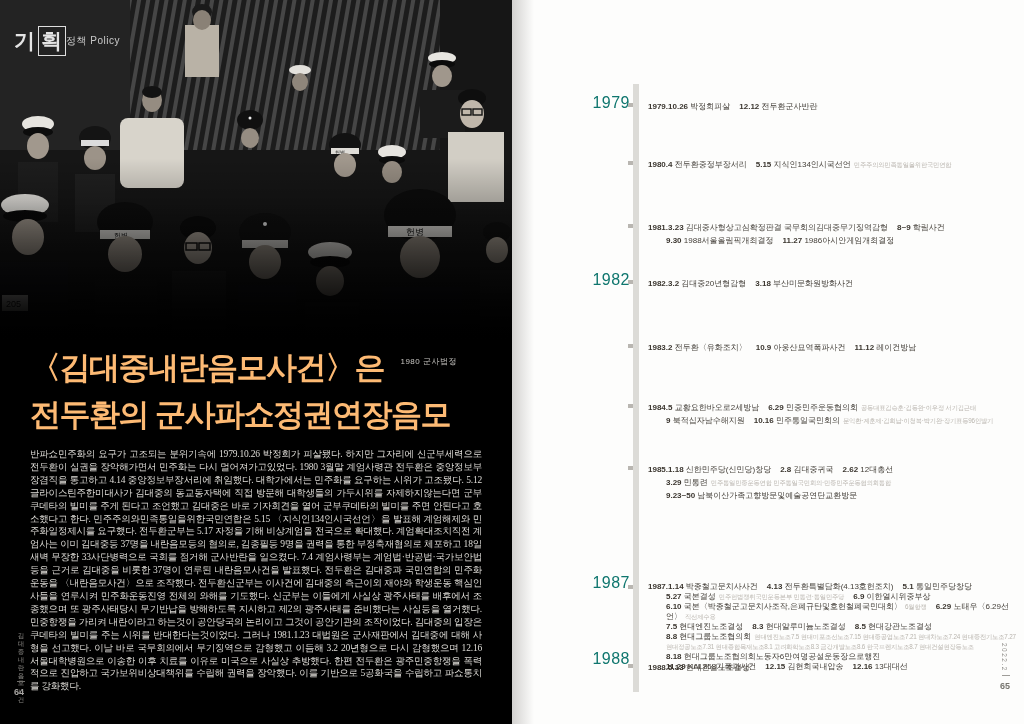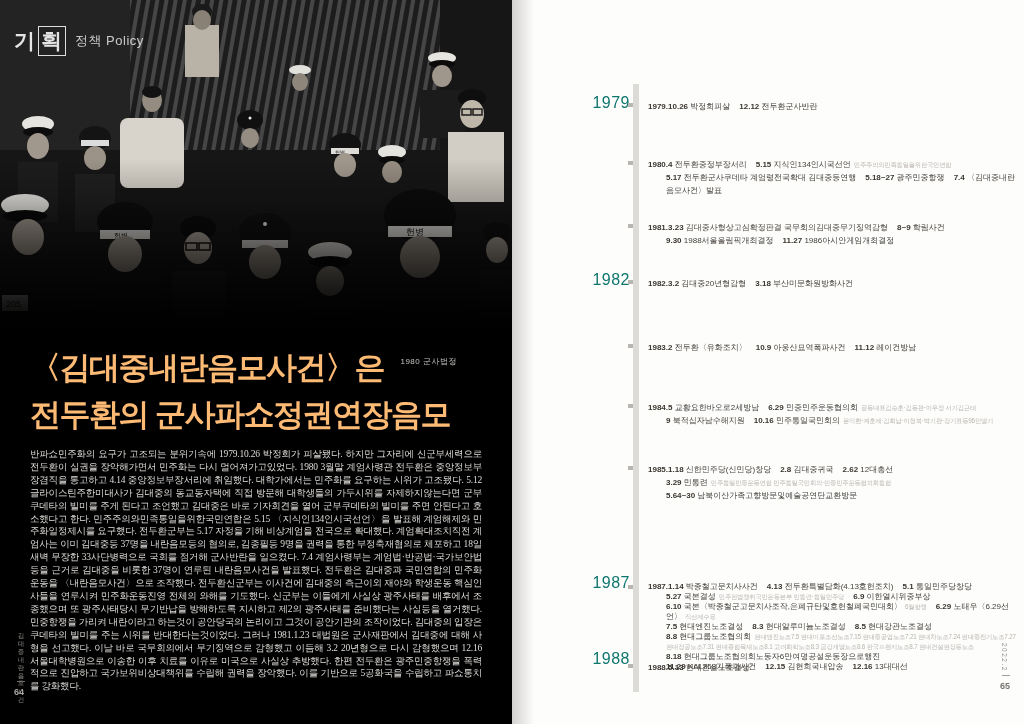--- a/index.html
+++ b/index.html
@@ -7,21 +7,21 @@
 
   
   #page-left{position:absolute;left:0;top:0;width:512px;height:724px;background:#000;overflow:hidden;}
   #photo-wrap{position:absolute;left:0;top:0;width:512px;height:352px;}
   #photo-wrap svg{display:block;width:512px;height:352px;}
   #photo-fade{position:absolute;left:0;top:0;width:512px;height:352px;
     background:linear-gradient(to bottom,rgba(0,0,0,0) 45%,rgba(0,0,0,.55) 75%,#000 97%);}
   #section-tag{position:absolute;left:14px;top:26px;color:rgba(255,255,255,.88);display:flex;align-items:center;}
   #section-tag .big{font-size:21px;font-weight:bold;letter-spacing:1px;}
   #section-tag .boxed{display:inline-block;border:1px solid rgba(255,255,255,.85);padding:0 2px;margin-left:2px;}
-  #section-tag .sub{font-size:13px;color:rgba(255,255,255,.75);margin-left:9px;letter-spacing:.5px;}
+  #section-tag .sub{font-size:10px;color:rgba(255,255,255,.75);letter-spacing:.5px;}
   #photo-caption{position:absolute;right:55px;top:356px;font-size:8px;color:#c6c4c0;letter-spacing:.5px;}
   #headline{position:absolute;left:30px;top:344px;width:460px;color:#fdba74;
     font-weight:800;font-size:31px;line-height:47px;letter-spacing:-1.5px;
     font-family:"Liberation Sans","DejaVu Sans",sans-serif;}
   #body-text{position:absolute;left:30px;top:448px;width:452px;color:#dfddd8;
     font-family:"Liberation Serif","DejaVu Serif",serif;
     font-size:9.5px;line-height:12.9px;text-align:justify;letter-spacing:-.2px;}
   .spine{position:absolute;writing-mode:vertical-rl;font-size:6.5px;letter-spacing:1.5px;}
   #spine-left{left:16px;top:628px;color:#8f8d89;}
   #spine-left-rule{position:absolute;left:17px;top:681px;width:8px;height:1px;background:#6f6d69;}
@@ -174,21 +174,20 @@
         <div class="tl-year" style="top: 650px;">1988</div>
       </div>
     <div id="tl-groups">
         <div class="tl-tick" style="top: 103px;"></div>
         <div class="tl-group" style="top: 100px;">
           <div class="tl-line"><span class="tl-item"><span class="tl-date">1979.10.26</span> 박정희피살</span><span class="tl-item"><span class="tl-date">12.12</span> 전두환군사반란</span></div>
         </div>
         <div class="tl-tick" style="top: 161px;"></div>
         <div class="tl-group" style="top: 158px;">
           <div class="tl-line"><span class="tl-item"><span class="tl-date">1980.4</span> 전두환중정부장서리</span><span class="tl-item"><span class="tl-date">5.15</span> 지식인134인시국선언<span class="tl-note">민주주의와민족통일을위한국민연합</span></span></div>
-          <div class="tl-line ind"><span class="tl-item"><span class="tl-date">5.17</span> 전두환군사쿠데타 계엄령전국확대 김대중등연행</span><span class="tl-item"><span class="tl-date">5.18~27</span> 광주민중항쟁</span><span class="tl-item"><span class="tl-date">7.4</span> 〈김대중내란음모사건〉발표</span></div>
         </div>
         <div class="tl-tick" style="top: 224px;"></div>
         <div class="tl-group" style="top: 221px;">
           <div class="tl-line"><span class="tl-item"><span class="tl-date">1981.3.23</span> 김대중사형상고심확정판결 국무회의김대중무기징역감형</span><span class="tl-item"><span class="tl-date">8~9</span> 학림사건</span></div>
           <div class="tl-line ind"><span class="tl-item"><span class="tl-date">9.30</span> 1988서울올림픽개최결정</span><span class="tl-item"><span class="tl-date">11.27</span> 1986아시안게임개최결정</span></div>
         </div>
         <div class="tl-tick" style="top: 280px;"></div>
         <div class="tl-group" style="top: 277px;">
           <div class="tl-line"><span class="tl-item"><span class="tl-date">1982.3.2</span> 김대중20년형감형</span><span class="tl-item"><span class="tl-date">3.18</span> 부산미문화원방화사건</span></div>
         </div>
@@ -198,21 +197,21 @@
         </div>
         <div class="tl-tick" style="top: 404px;"></div>
         <div class="tl-group" style="top: 401px;">
           <div class="tl-line"><span class="tl-item"><span class="tl-date">1984.5</span> 교황요한바오로2세방남</span><span class="tl-item"><span class="tl-date">6.29</span> 민중민주운동협의회<span class="tl-note">공동대표김승훈·김동완·이우정 서기김근태</span></span></div>
           <div class="tl-line ind"><span class="tl-item"><span class="tl-date">9</span> 북적십자남수해지원</span><span class="tl-item"><span class="tl-date">10.16</span> 민주통일국민회의<span class="tl-note">문익환·계훈제·김희남·이청복·박기완·장기표등96인발기</span></span></div>
         </div>
         <div class="tl-tick" style="top: 466px;"></div>
         <div class="tl-group" style="top: 463px;">
           <div class="tl-line"><span class="tl-item"><span class="tl-date">1985.1.18</span> 신한민주당(신민당)창당</span><span class="tl-item"><span class="tl-date">2.8</span> 김대중귀국</span><span class="tl-item"><span class="tl-date">2.62</span> 12대총선</span></div>
           <div class="tl-line ind"><span class="tl-item"><span class="tl-date">3.29</span> 민통련<span class="tl-note">민주통일민중운동연합 민주통일국민회의·민중민주운동협의회통합</span></span></div>
-          <div class="tl-line ind"><span class="tl-item"><span class="tl-date">5.64~30</span> 남북이산가족고향방문및예술공연단교환방문</span></div>
+          <div class="tl-line ind"><span class="tl-item"><span class="tl-date">9.23~50</span> 남북이산가족고향방문및예술공연단교환방문</span></div>
         </div>
         <div class="tl-tick" style="top: 585px;"></div>
         <div class="tl-group tight" style="top: 582px;">
           <div class="tl-line"><span class="tl-item"><span class="tl-date">1987.1.14</span> 박종철고문치사사건</span><span class="tl-item"><span class="tl-date">4.13</span> 전두환특별담화(4.13호헌조치)</span><span class="tl-item"><span class="tl-date">5.1</span> 통일민주당창당</span></div>
           <div class="tl-line ind"><span class="tl-item"><span class="tl-date">5.27</span> 국본결성<span class="tl-note">민주헌법쟁취국민운동본부 민통련·통일민주당</span></span><span class="tl-item"><span class="tl-date">6.9</span> 이한열시위중부상</span></div>
           <div class="tl-line ind"><span class="tl-item"><span class="tl-date">6.10</span> 국본〈박종철군고문치사조작,은폐규탄및호헌철폐국민대회〉<span class="tl-note">6월항쟁</span></span><span class="tl-item"><span class="tl-date">6.29</span> 노태우〈6.29선언〉<span class="tl-note">직선제수용</span></span></div>
           <div class="tl-line ind"><span class="tl-item"><span class="tl-date">7.5</span> 현대엔진노조결성</span><span class="tl-item"><span class="tl-date">8.3</span> 현대알루미늄노조결성</span><span class="tl-item"><span class="tl-date">8.5</span> 현대강관노조결성</span></div>
           <div class="tl-line ind"><span class="tl-item"><span class="tl-date">8.8</span> 현대그룹노조협의회<span class="tl-note">현대엔진노조7.5 현대미포조선노조7.15 현대중공업노조7.21 현대차노조7.24 현대중전기노조7.27 현대정공노조7.31 현대종합목재노조8.1 고려화학노조8.3 금강개발노조8.6 한국프렌지노조8.7 현대건설현장등노조</span></span></div>
           <div class="tl-line ind"><span class="tl-item"><span class="tl-date">8.18</span> 현대그룹노조협의회노동자6만여명공설운동장으로행진</span></div>
           <div class="tl-line ind"><span class="tl-item"><span class="tl-date">11.29</span> KAL858기폭파사건</span><span class="tl-item"><span class="tl-date">12.15</span> 김현희국내압송</span><span class="tl-item"><span class="tl-date">12.16</span> 13대대선</span></div>

